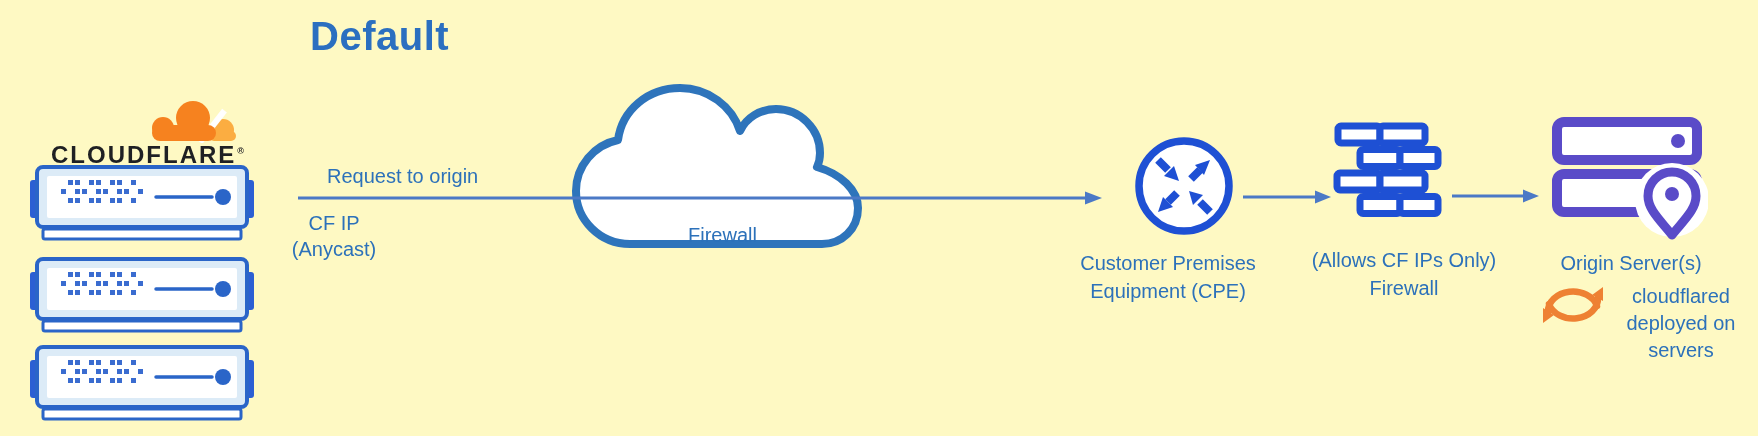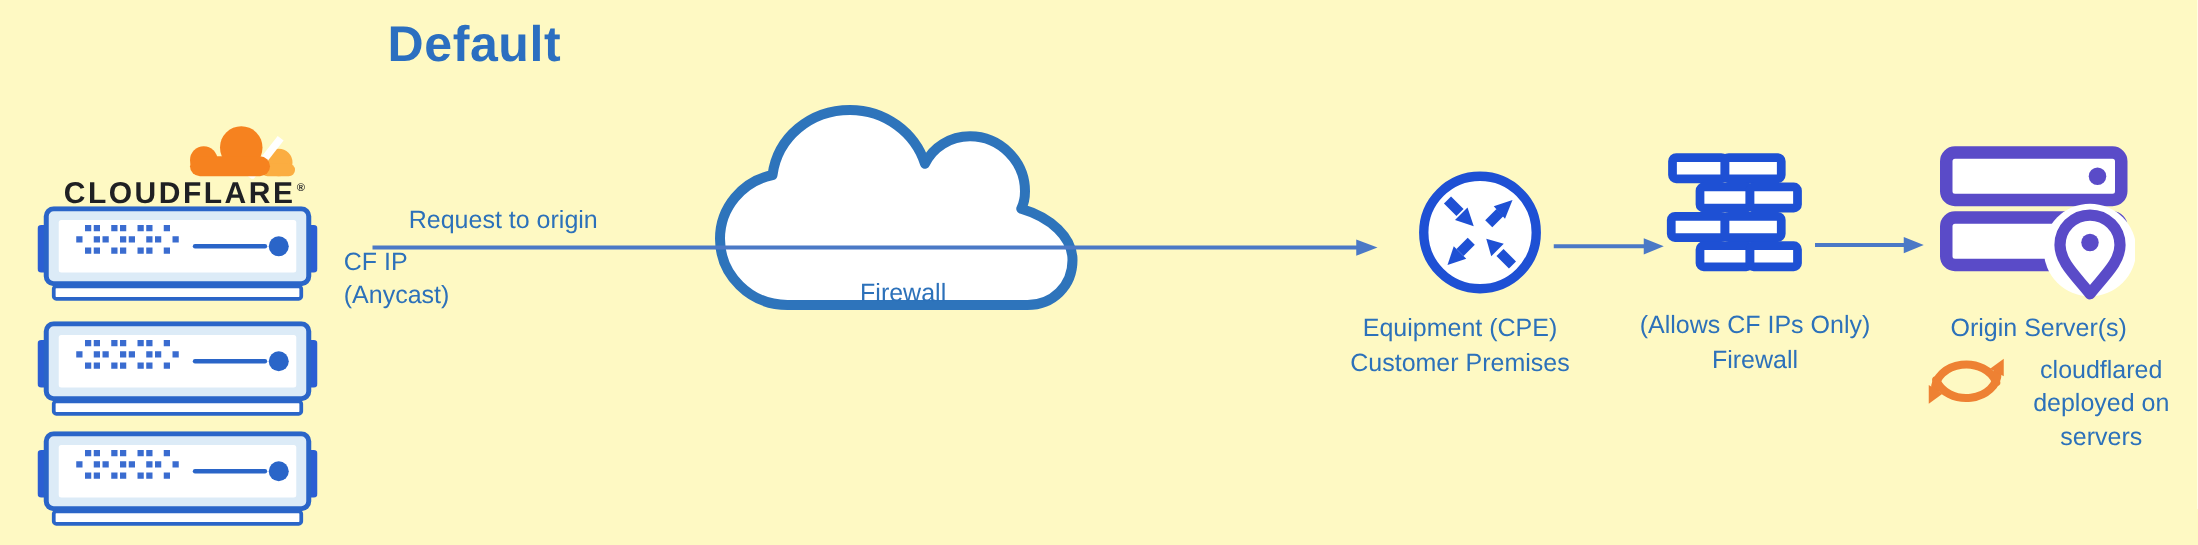--- a/index.html
+++ b/index.html
@@ -11,21 +11,21 @@
   .diagram-title{
     left:310px;top:14px;font-size:40px;font-weight:600;color:#2b6fc0;letter-spacing:0.5px;
   }
   .wordmark{
     left:32px;top:141px;font-size:24px;font-weight:bold;color:#1f2023;letter-spacing:2px;margin-left:19px;
   }
   .wordmark sup{font-size:9px;vertical-align:super;margin-left:1px;}
   .lbl{color:#2c71ba;font-size:20px;line-height:28px;}
   .lbl.center{text-align:center;}
   .request-label{left:327px;top:162px;}
-  .cfip-label{left:275px;top:197px;width:118px;line-height:26px;}
+  .cfip-label{left:275px;top:210px;width:118px;line-height:26px;text-align:center;}
   .internet-label{left:635px;top:221px;width:175px;text-align:center;}
   .cpe-label{left:1048px;top:249px;width:240px;}
   .firewall-label{left:1294px;top:246px;width:220px;}
   .origin-label{left:1531px;top:249px;width:200px;}
   .note-label{left:1610px;top:283px;width:142px;line-height:27px;text-align:center;}
   svg{display:block;}
   .z1{z-index:1}.z2{z-index:2}.z3{z-index:3}.z4{z-index:4}
 </style>
 </head>
 <body>
@@ -181,22 +181,22 @@
       <polygon points="46,46 31,41 41,31" stroke="none"></polygon>
       <line x1="58" y1="44" x2="67" y2="35"></line>
       <polygon points="77,25 62,30 71,40" stroke="none"></polygon>
       <line x1="44" y1="58" x2="35" y2="67"></line>
       <polygon points="25,77 40,72 30,62" stroke="none"></polygon>
       <line x1="77" y1="77" x2="67" y2="67"></line>
       <polygon points="56,56 60,70 70,60" stroke="none"></polygon>
     </g>
   </svg>
   <div class="abs lbl center cpe-label">
+    <span style="display:block">Customer Premises</span>
     <span style="display:block">Equipment (CPE)</span>
-    <span style="display:block">Customer Premises</span>
   </div>
 
   <svg class="abs z2" style="left:1330px;top:122px;" width="116" height="106" viewBox="0 0 116 106">
     <g fill="#ffffff" stroke="#1e50d4" stroke-width="7">
       <rect x="8" y="4" width="42" height="17" rx="3"></rect>
       <rect x="50" y="4" width="45" height="17" rx="3"></rect>
       <rect x="30" y="27.5" width="40" height="17" rx="3"></rect>
       <rect x="70" y="27.5" width="38" height="17" rx="3"></rect>
       <rect x="7" y="51" width="43" height="17" rx="3"></rect>
       <rect x="50" y="51" width="45" height="17" rx="3"></rect>

